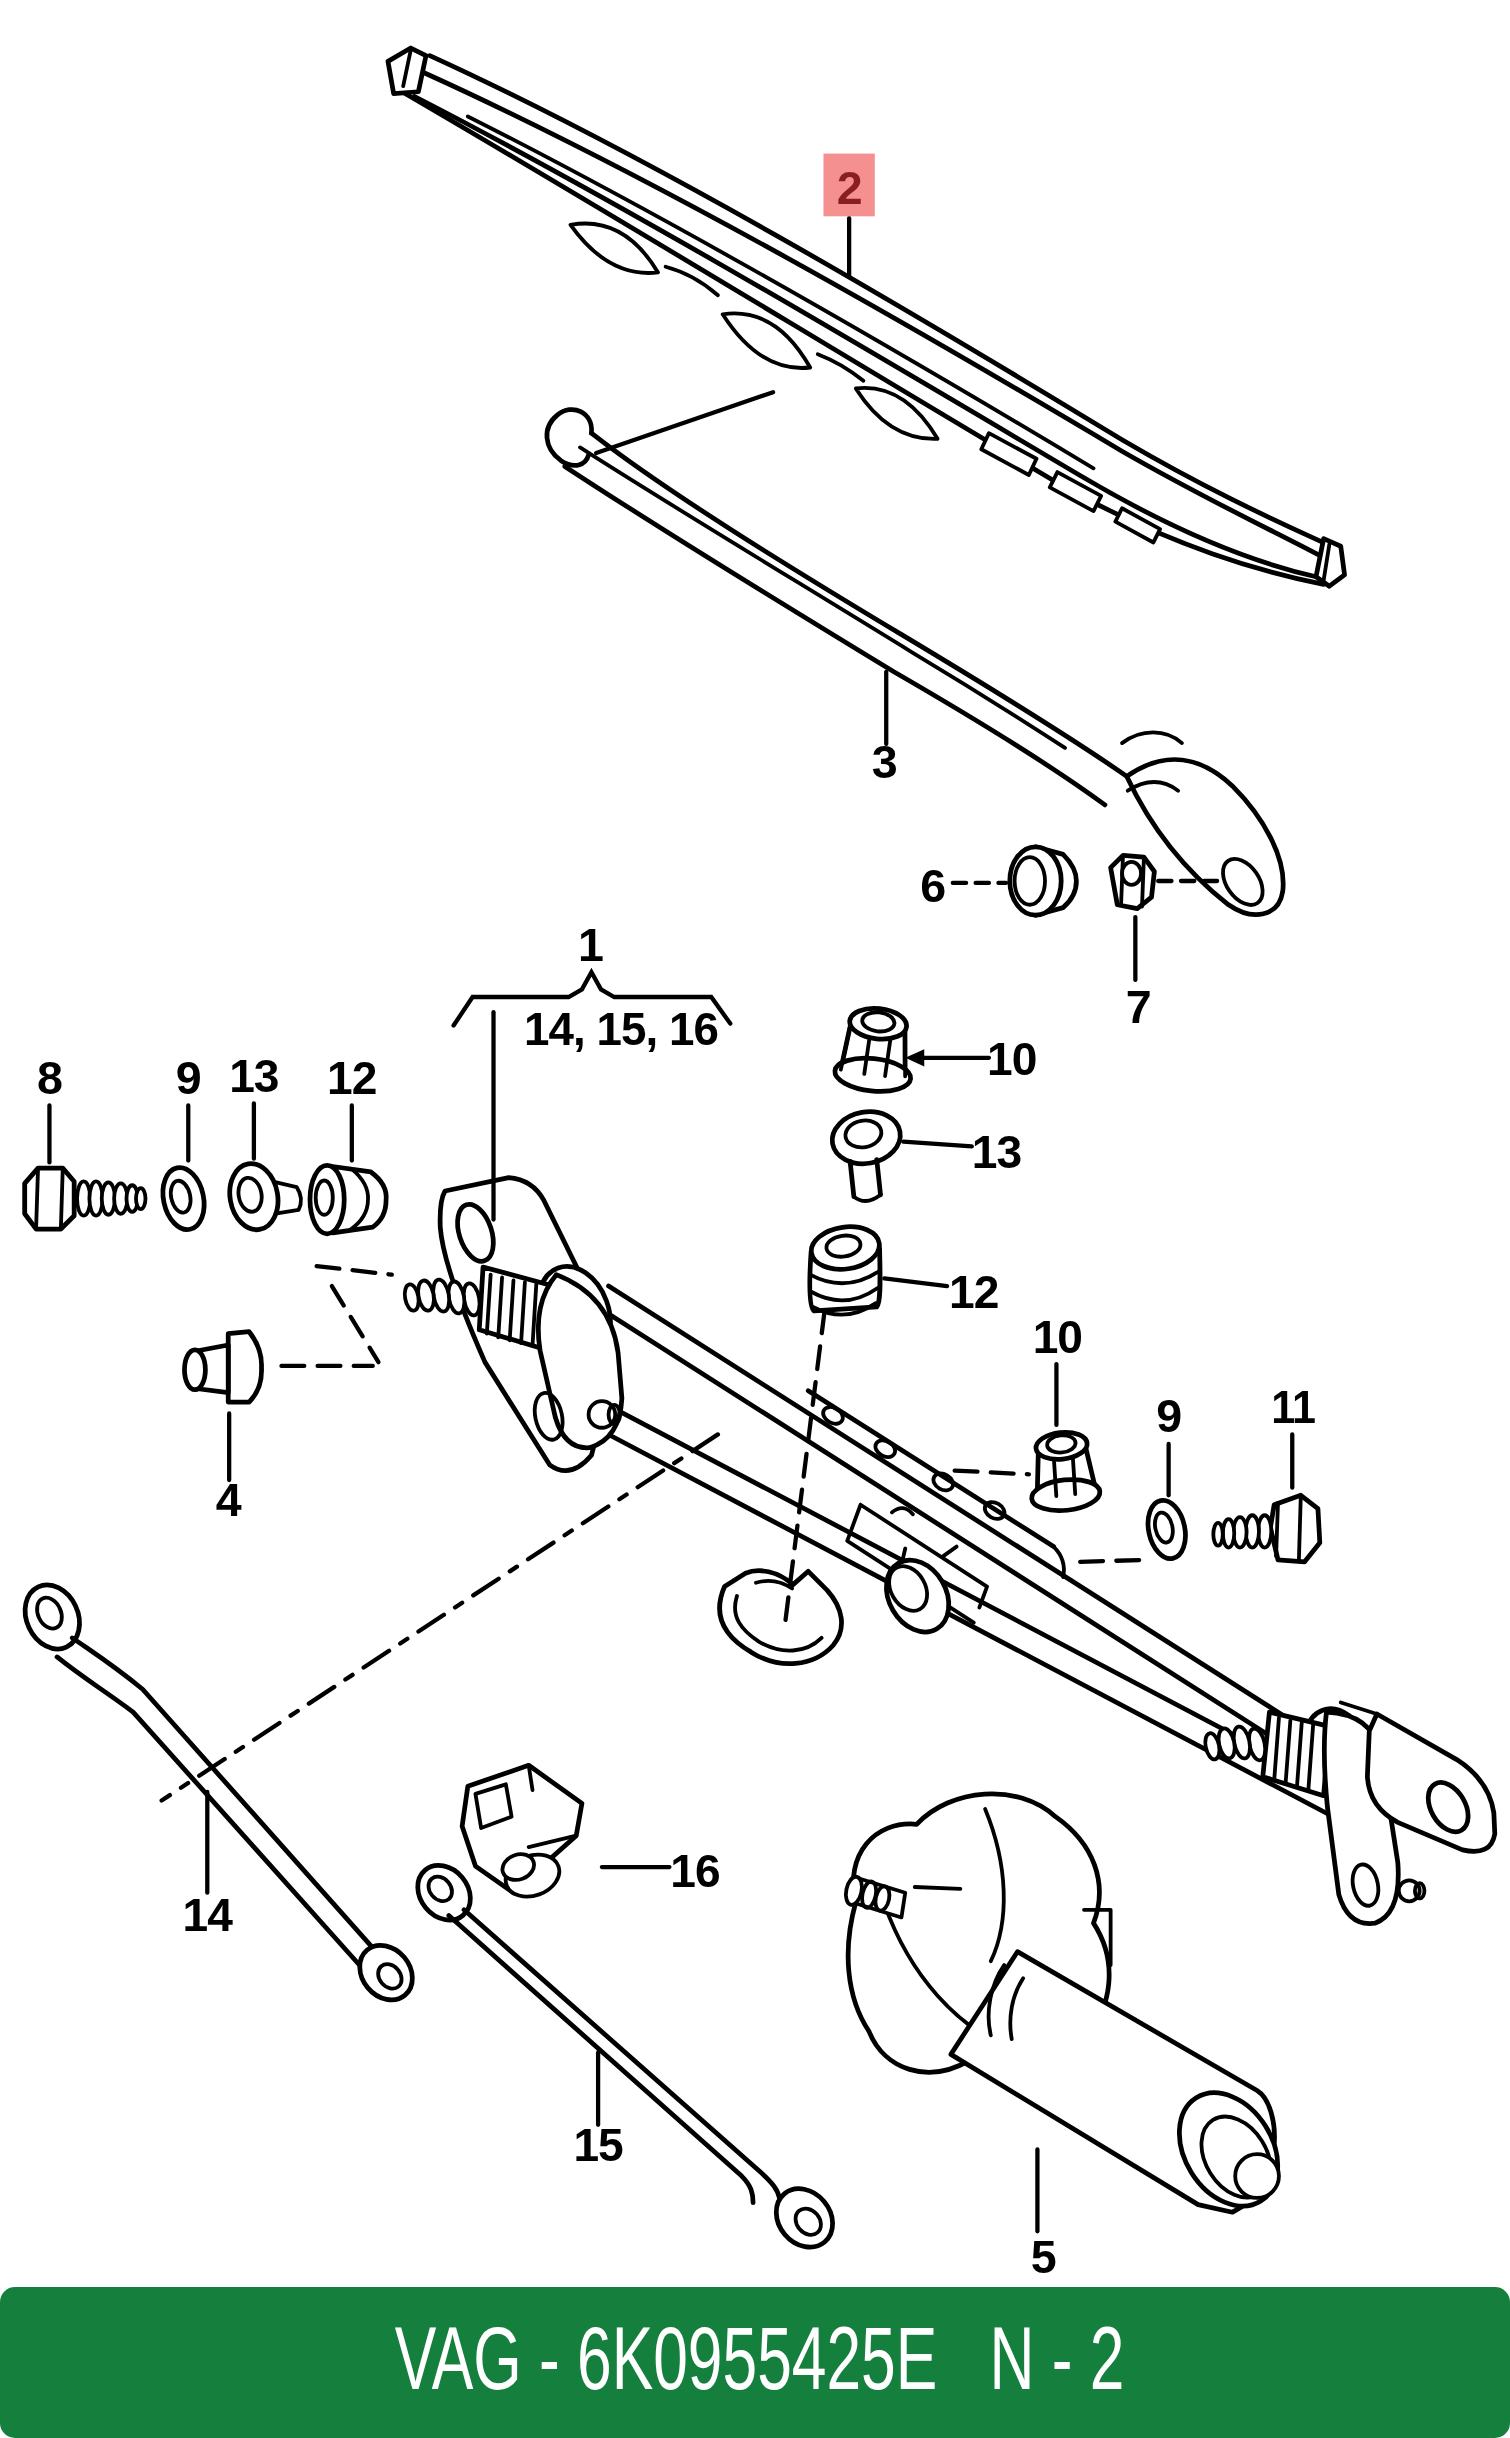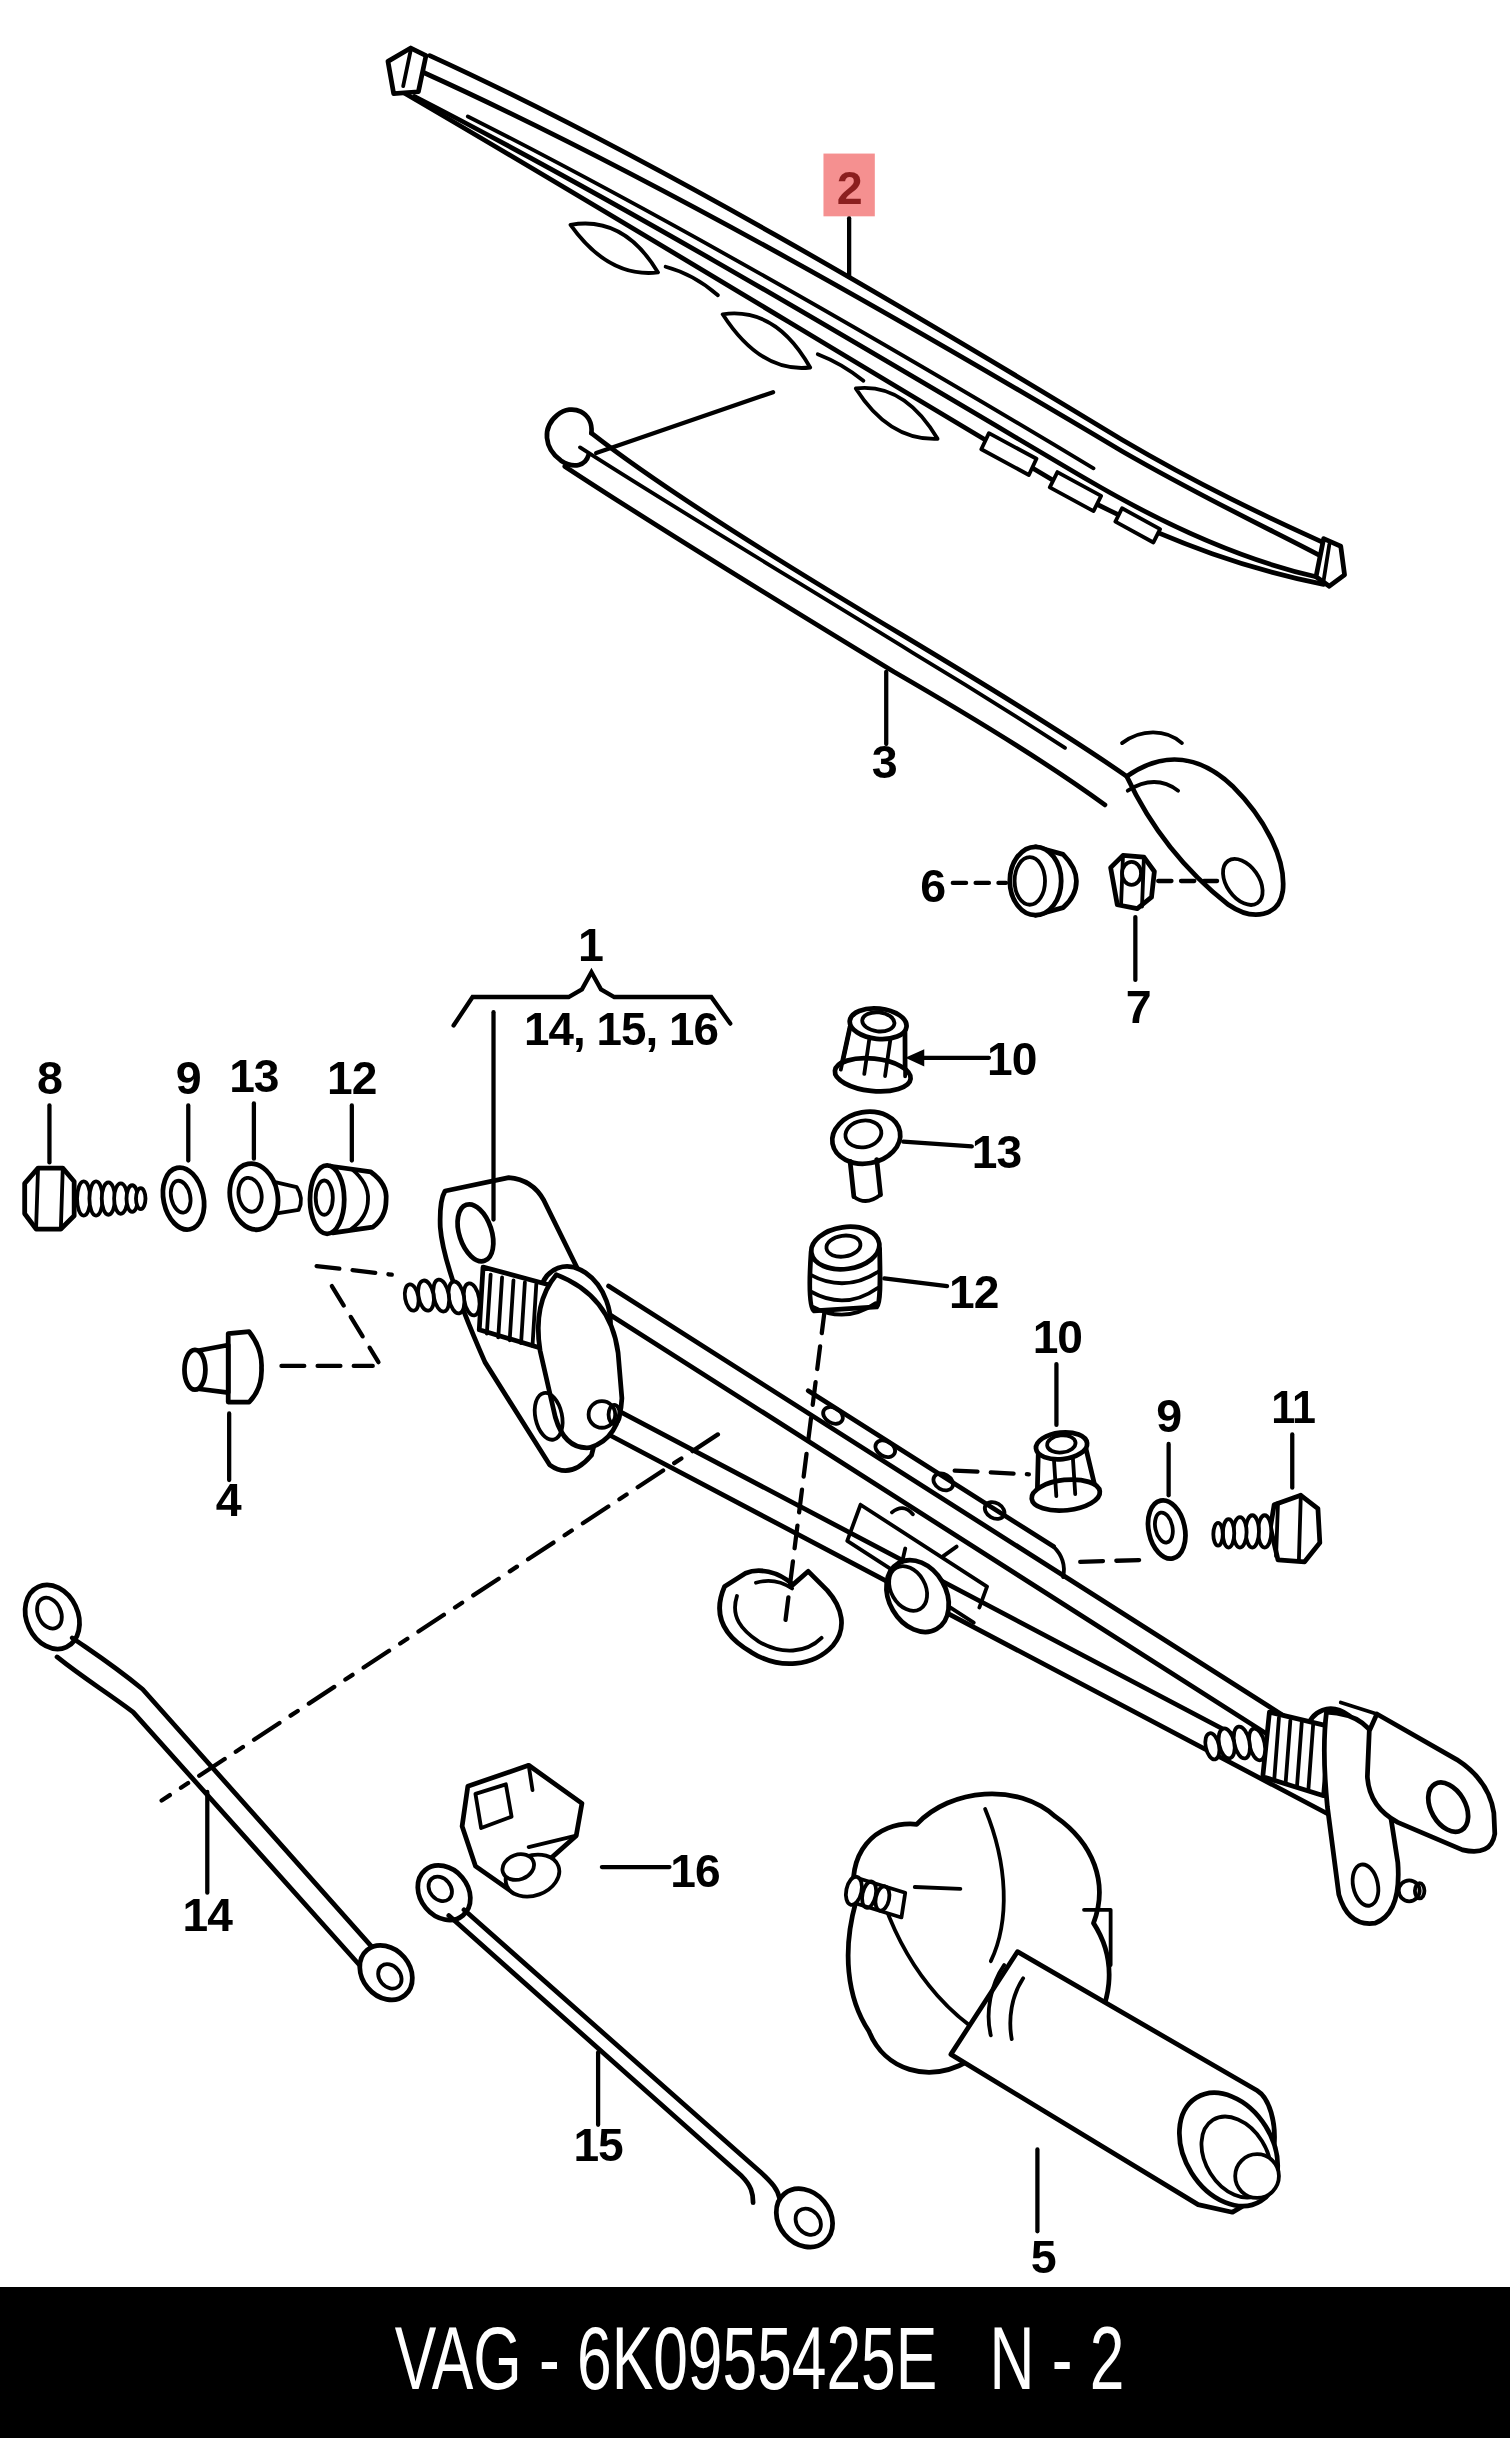--- a/index.html
+++ b/index.html
@@ -8,21 +8,21 @@
   svg{display:block;}
   .ln{stroke:#000;stroke-width:5;fill:none;stroke-linecap:round;stroke-linejoin:round;}
   .ln2{stroke:#000;stroke-width:4;fill:none;stroke-linecap:round;stroke-linejoin:round;}
   .wfill{fill:#ffffff;}
   .leader{stroke:#000;stroke-width:4.5;fill:none;stroke-linecap:round;}
   .dash{stroke:#000;stroke-width:4.5;fill:none;stroke-dasharray:24 14;stroke-linecap:round;}
   .dashsm{stroke:#000;stroke-width:4.5;fill:none;stroke-dasharray:14 10;stroke-linecap:round;}
   .dashdot{stroke:#000;stroke-width:4.5;fill:none;stroke-dasharray:32 14 9 14;stroke-linecap:round;}
   .callout{font-family:"Liberation Sans",sans-serif;font-size:49px;font-weight:bold;fill:#000;text-anchor:middle;letter-spacing:-1px;}
   .callout.hl{fill:#8b1f1f;}
-  #footer-bar{position:absolute;left:0;top:2287px;width:1510px;height:151px;background:#000000;}
+  #footer-bar{position:absolute;left:0;top:2287px;width:1510px;height:151px;background:#15803d;border-radius:15px;}
   #footer-bar .ft{position:absolute;top:50%;color:#fff;font-size:89px;font-weight:normal;white-space:nowrap;font-family:"Liberation Sans",sans-serif;}
   #footer-left{left:666px;transform:translate(-50%,-54%) scaleX(0.70);}
   #footer-right{left:1057px;transform:translate(-50%,-54%) scaleX(0.70);}
 </style>
 </head>
 <body>
 
 <div id="stage">
 <svg width="1510" height="2439" viewBox="0 0 1588 2564">
 

